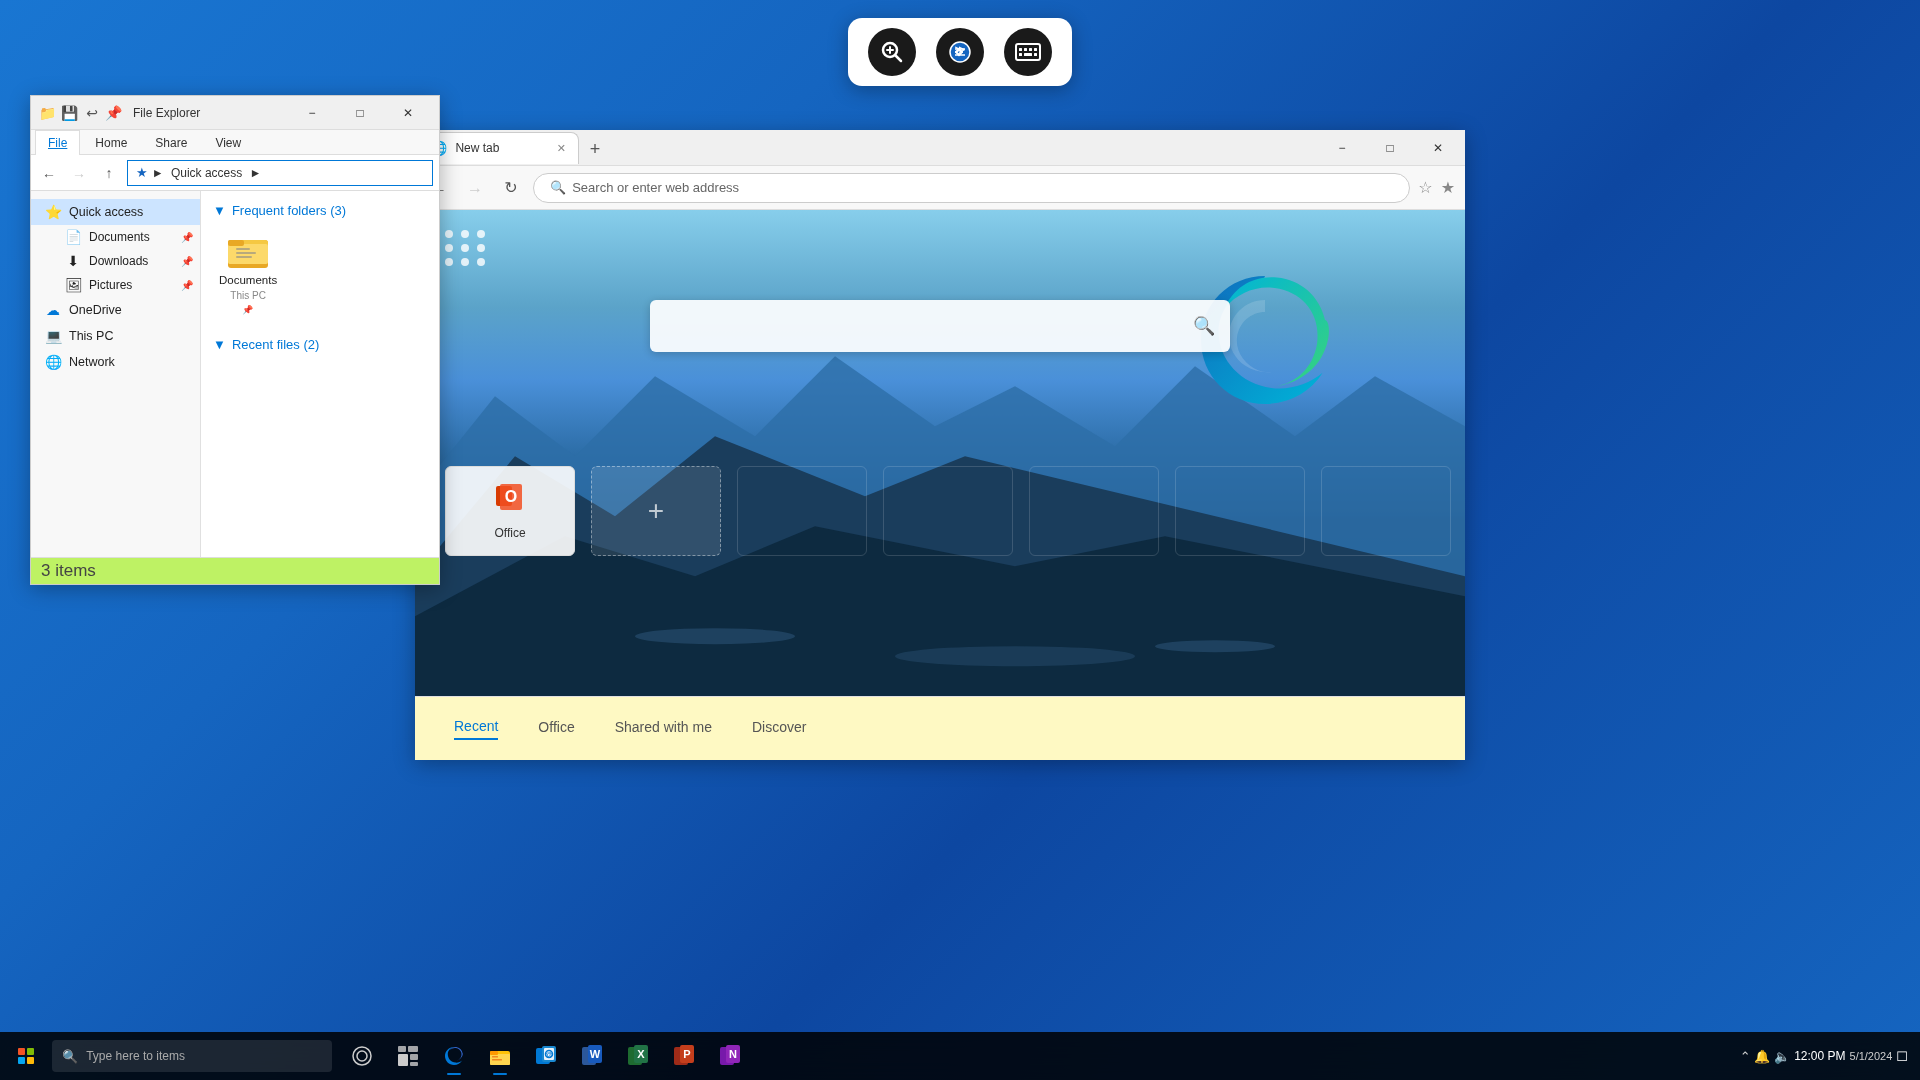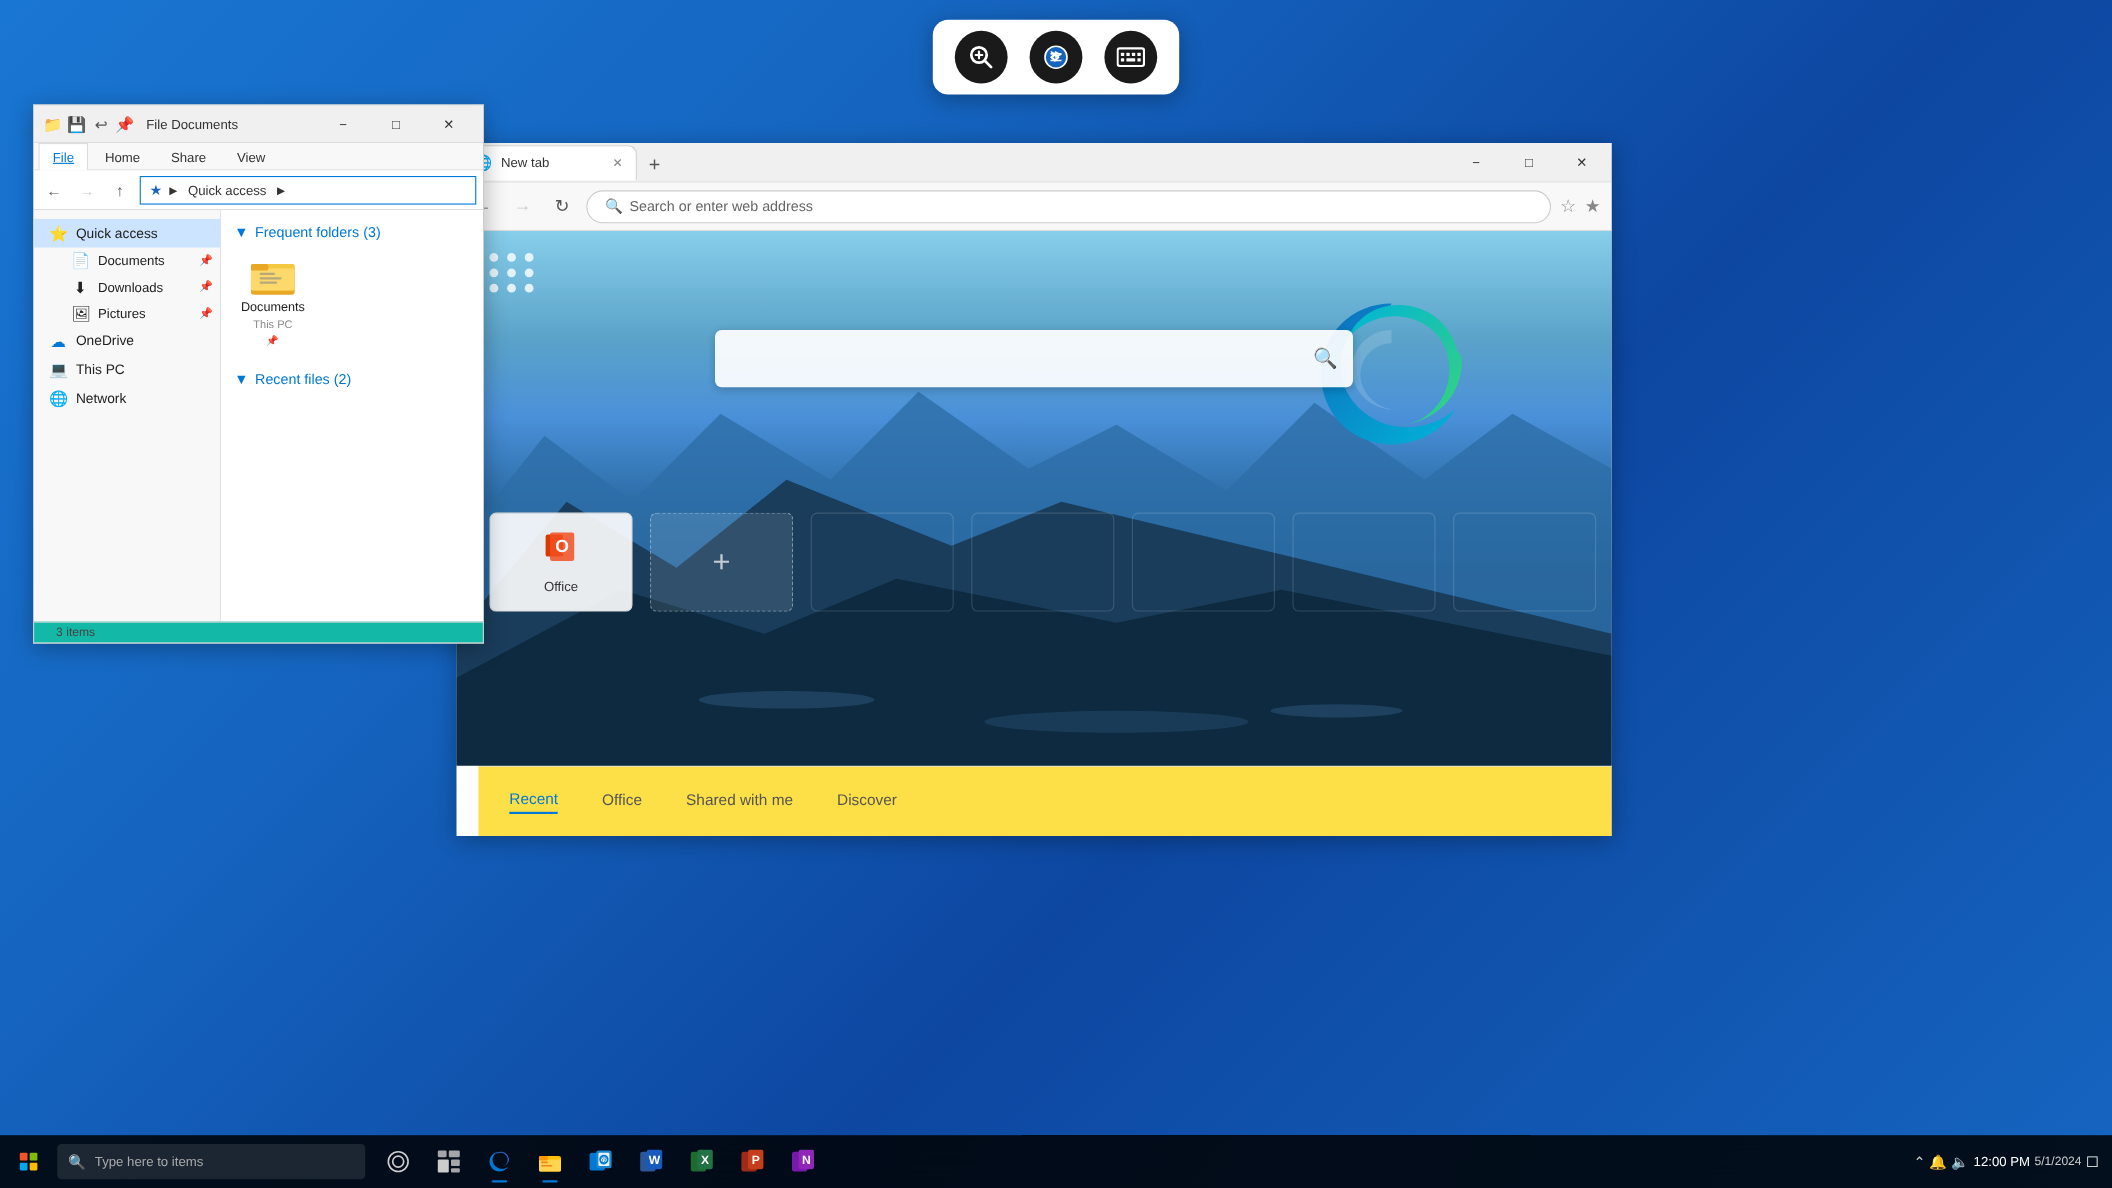--- a/index.html
+++ b/index.html
@@ -248,24 +248,24 @@
       justify-content: center;
     }
     .folder-name { font-size: 11.5px; color: #222; text-align: center; }
     .folder-location { font-size: 10px; color: #888; text-align: center; }
     .pin-small { font-size: 9px; color: #666; }
 
     .recent-files-section {
       margin-top: 8px;
     }
     .status-bar {
-      background: #14b8a6;
+      background: #bef264;
       border-top: 1px solid #ddd;
-      padding: 3px 20px;
-      font-size: 11px;
+      padding: 3px 10px;
+      font-size: 17px;
       color: #444;
     }
 
     
     .edge-browser {
       position: absolute;
       top: 130px;
       left: 415px;
       width: 1050px;
       height: 630px;
@@ -463,28 +463,27 @@
     .empty-tile {
       width: 130px;
       height: 90px;
       background: transparent;
       border: 1px solid rgba(255,255,255,0.15);
       border-radius: 6px;
     }
 
     
     .browser-bottom {
-      background: #fde047;
+      background: #fef9c3;
       border-top: 1px solid #e0e0e0;
-      padding: 10px 28px;
+      padding: 10px 39px;
       display: flex;
       gap: 40px;
       align-items: center;
       height: 64px;
-      margin-left: 20px;
     }
     .bottom-tab {
       font-size: 14px;
       color: #555;
       cursor: pointer;
       padding-bottom: 4px;
     }
     .bottom-tab.active {
       color: #0078d7;
       border-bottom: 2px solid #0078d7;
@@ -619,21 +618,21 @@
 
 <div class="file-explorer">
 
   <div class="window-titlebar">
     <div class="titlebar-icons">
       <div class="titlebar-icon">📁</div>
       <div class="titlebar-icon">💾</div>
       <div class="titlebar-icon">↩</div>
       <div class="titlebar-icon">📌</div>
     </div>
-    <span class="window-title-text">File Documents</span>
+    <span class="window-title-text">File Explorer</span>
     <div class="window-controls">
       <button class="win-btn">−</button>
       <button class="win-btn">□</button>
       <button class="win-btn close">✕</button>
     </div>
   </div>
 
   <div class="ribbon">
     <div class="ribbon-tabs">
       <div class="ribbon-tab active">File</div>

